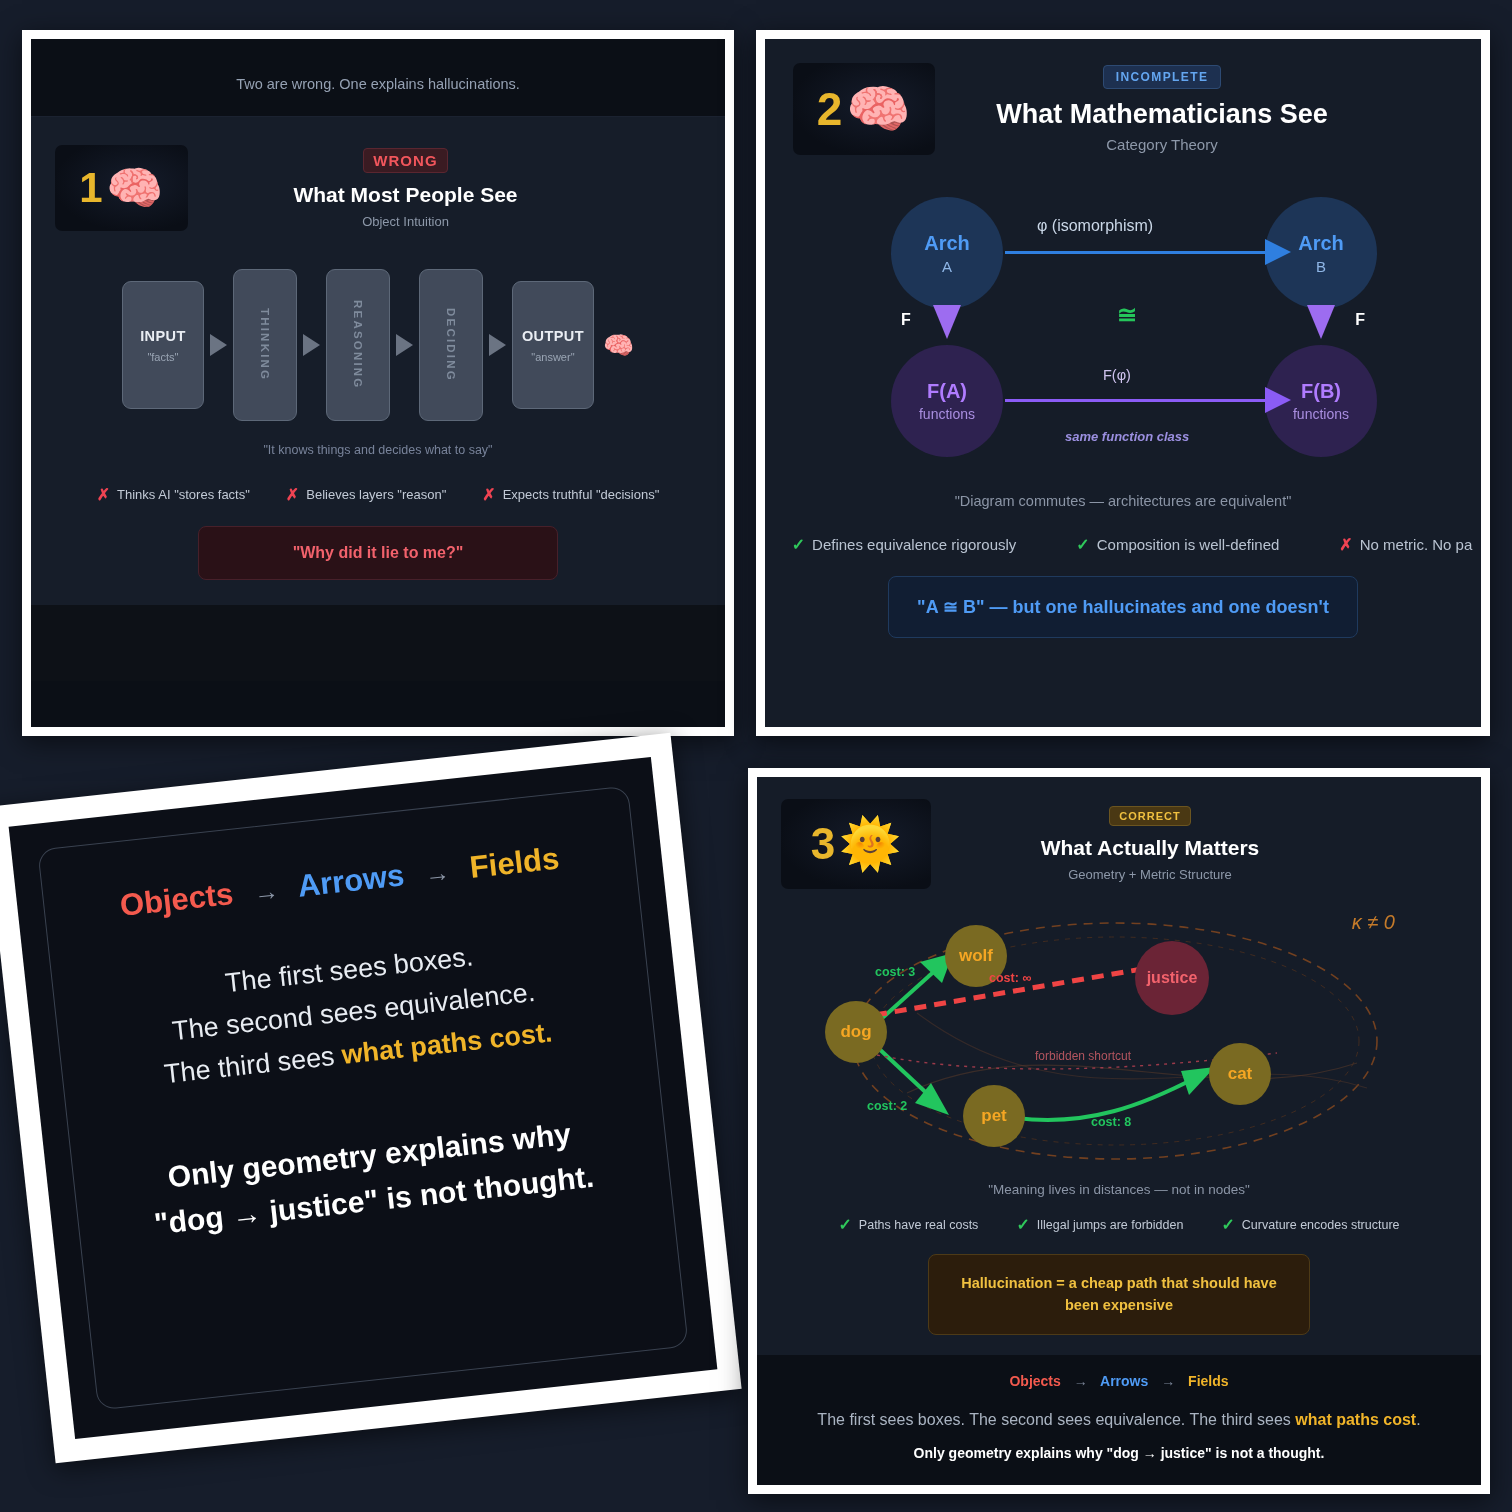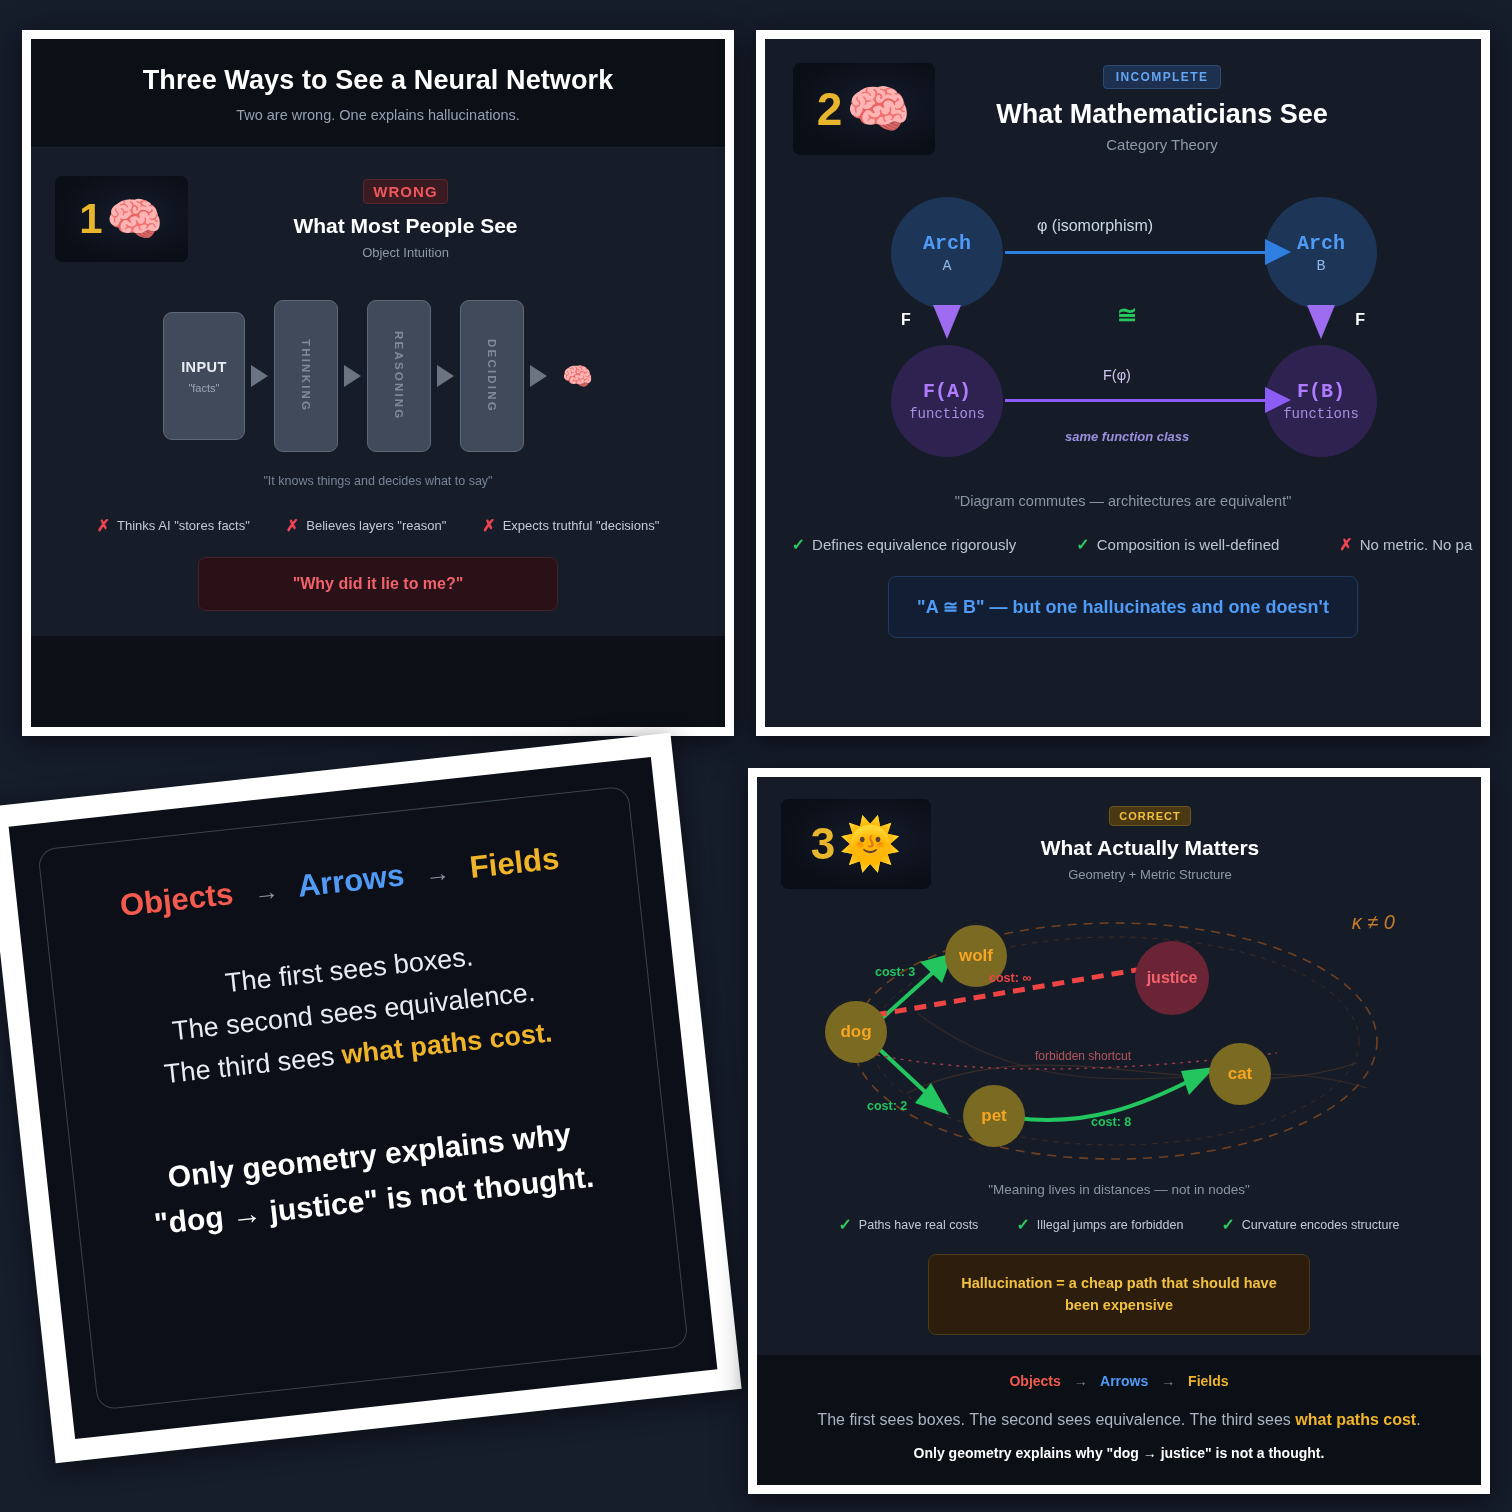--- a/index.html
+++ b/index.html
@@ -99,21 +99,21 @@
   .p2-body { background: #151c28; width: 100%; height: 100%; padding: 24px 0 0; position: relative; }
   .p2-head { display: flex; align-items: center; gap: 26px; padding: 0 28px; }
   .p2-head .numbrain { width: 142px; height: 92px; }
   .p2-head .numbrain .num { font-size: 46px; }
   .p2-head .numbrain .emo { font-size: 52px; }
   .p2-head-txt { flex: 1; text-align: center; padding-right: 90px; }
 
   .catdiagram { position: relative; width: 100%; height: 300px; margin-top: 32px; }
   .cnode {
     position: absolute; border-radius: 50%;
-    display: flex; flex-direction: column; align-items: center; justify-content: center; font-family: Liberation Mono, monospace;
+    display: flex; flex-direction: column; align-items: center; justify-content: center;
   }
   .cnode .n1 { font-weight: bold; font-size: 20px; }
   .cnode .n2 { font-size: 15px; margin-top: 3px; }
   .cn-blue { background: #1d3557; width: 112px; height: 112px; }
   .cn-blue .n1 { color: #4f9bf5; } .cn-blue .n2 { color: #8fb6e6; }
   .cn-purp { background: #2e2250; width: 112px; height: 112px; }
   .cn-purp .n1 { color: #b07cff; } .cn-purp .n2 { color: #a98ee0; font-size: 14px; }
   .hline { position: absolute; height: 3px; }
   .hblue { background: #2f7fe0; }
   .hpurp { background: #8b5cf6; }
@@ -192,21 +192,20 @@
 </style>
 </head>
 <body>
 
 <div class="stage">
 
   <div class="panel-frame" id="panel1">
     <div class="panel-inner">
 
       <div class="p1-header">
-        <div class="p1-title">Three Ways to See a Neural Network</div>
         <div class="p1-sub">Two are wrong. One explains hallucinations.</div>
       </div>
 
       <div class="p1-body">
         <div class="card-head">
           <div class="numbrain">
             <span class="num">1</span>
             <span class="emo">🧠</span>
           </div>
           <div class="card-head-txt">
@@ -227,20 +226,24 @@
           </div>
           <div class="arrowhead"></div>
           <div class="pbox mid">
             <div class="pbox-vert">REASONING</div>
           </div>
           <div class="arrowhead"></div>
           <div class="pbox mid">
             <div class="pbox-vert">DECIDING</div>
           </div>
           <div class="arrowhead"></div>
+          <div class="pbox end">
+            <div class="pbox-label">OUTPUT</div>
+            <div class="pbox-sub">"answer"</div>
+          </div>
           <span class="blob">🧠</span>
         </div>
 
         <div class="pipe-caption">"It knows things and decides what to say"</div>
 
         <div class="bullets">
           <div class="bullet">
             <span class="mk-x">✗</span>
             <span>Thinks AI "stores facts"</span>
           </div>

